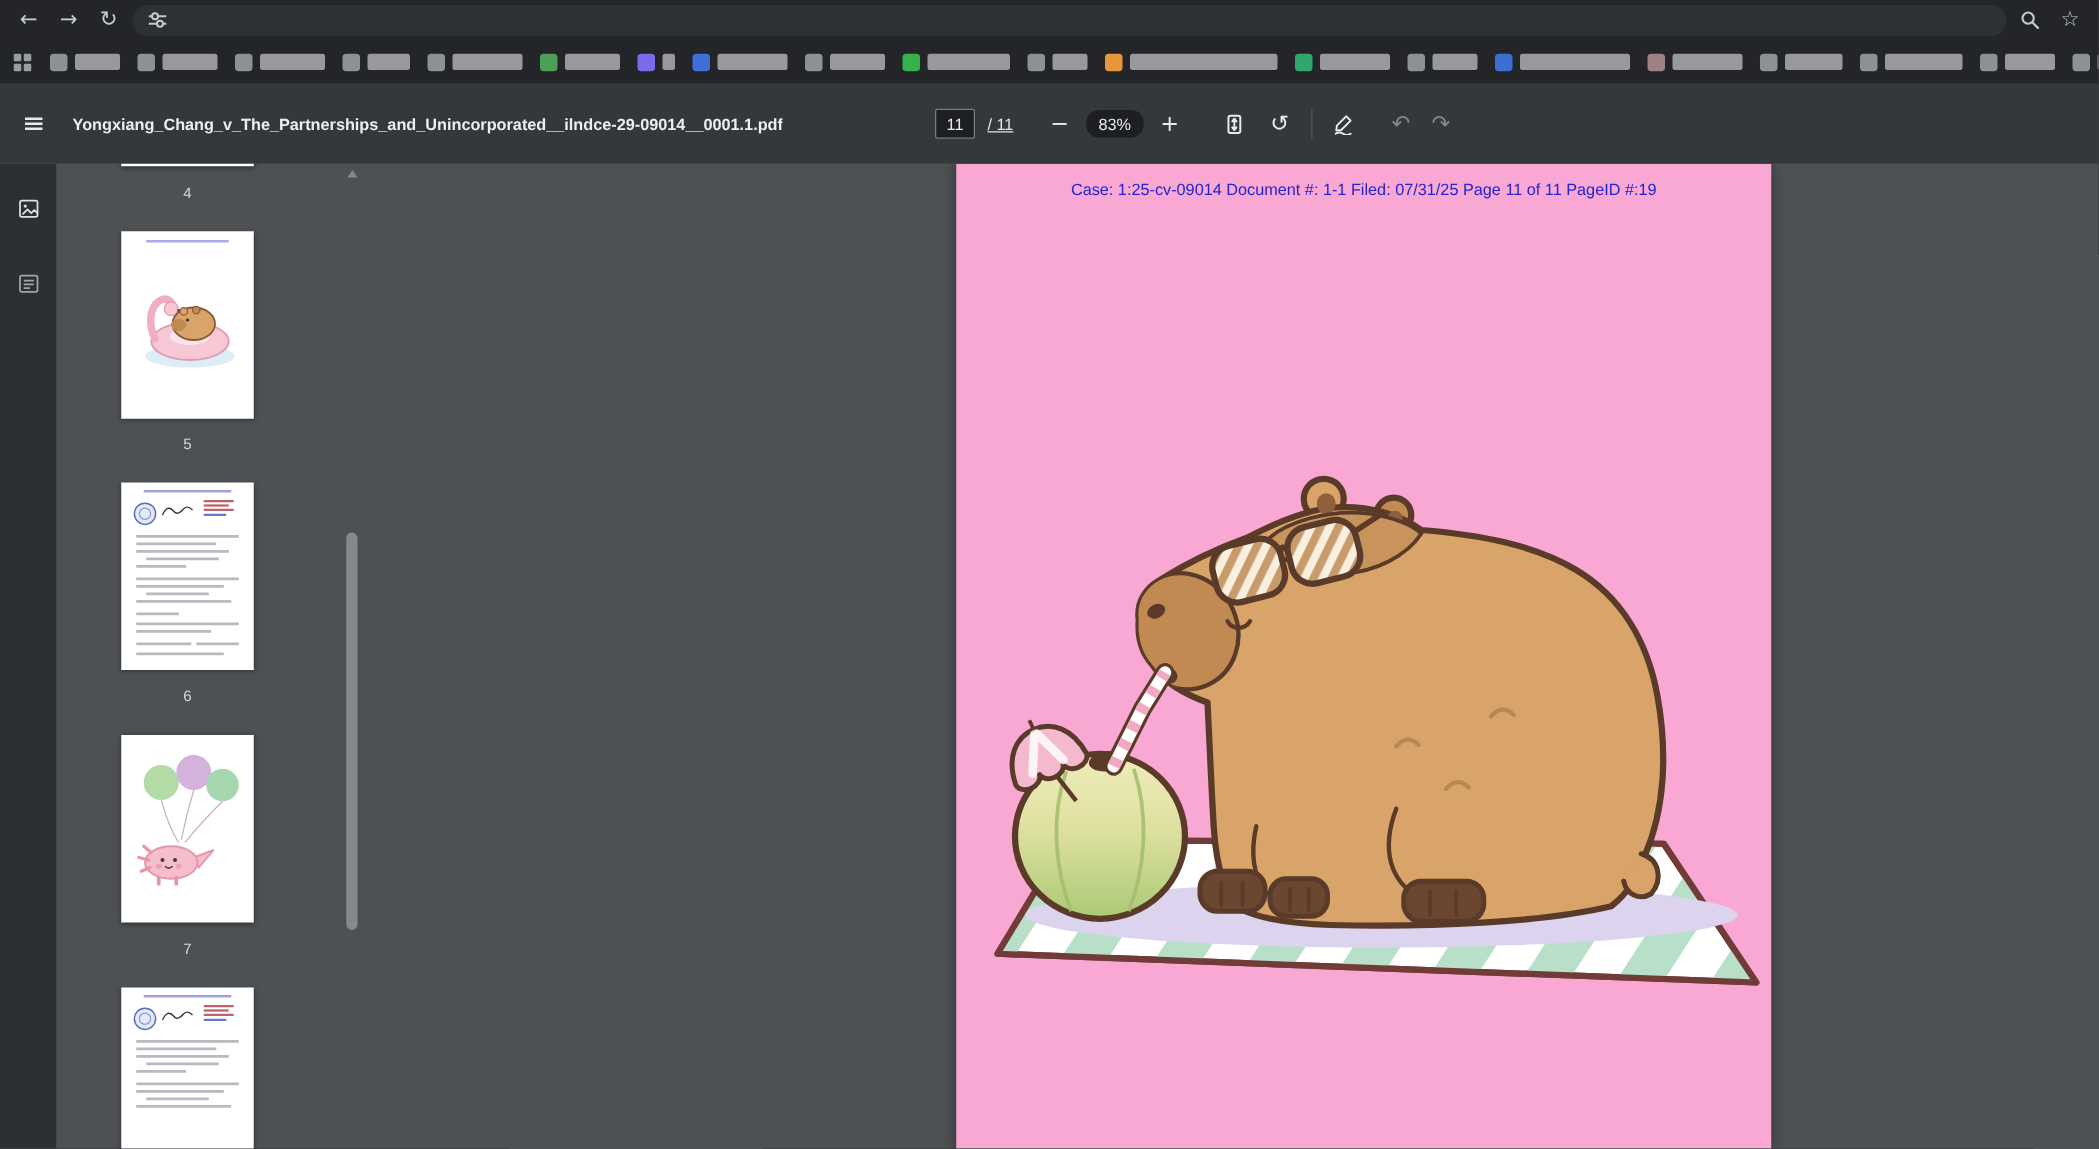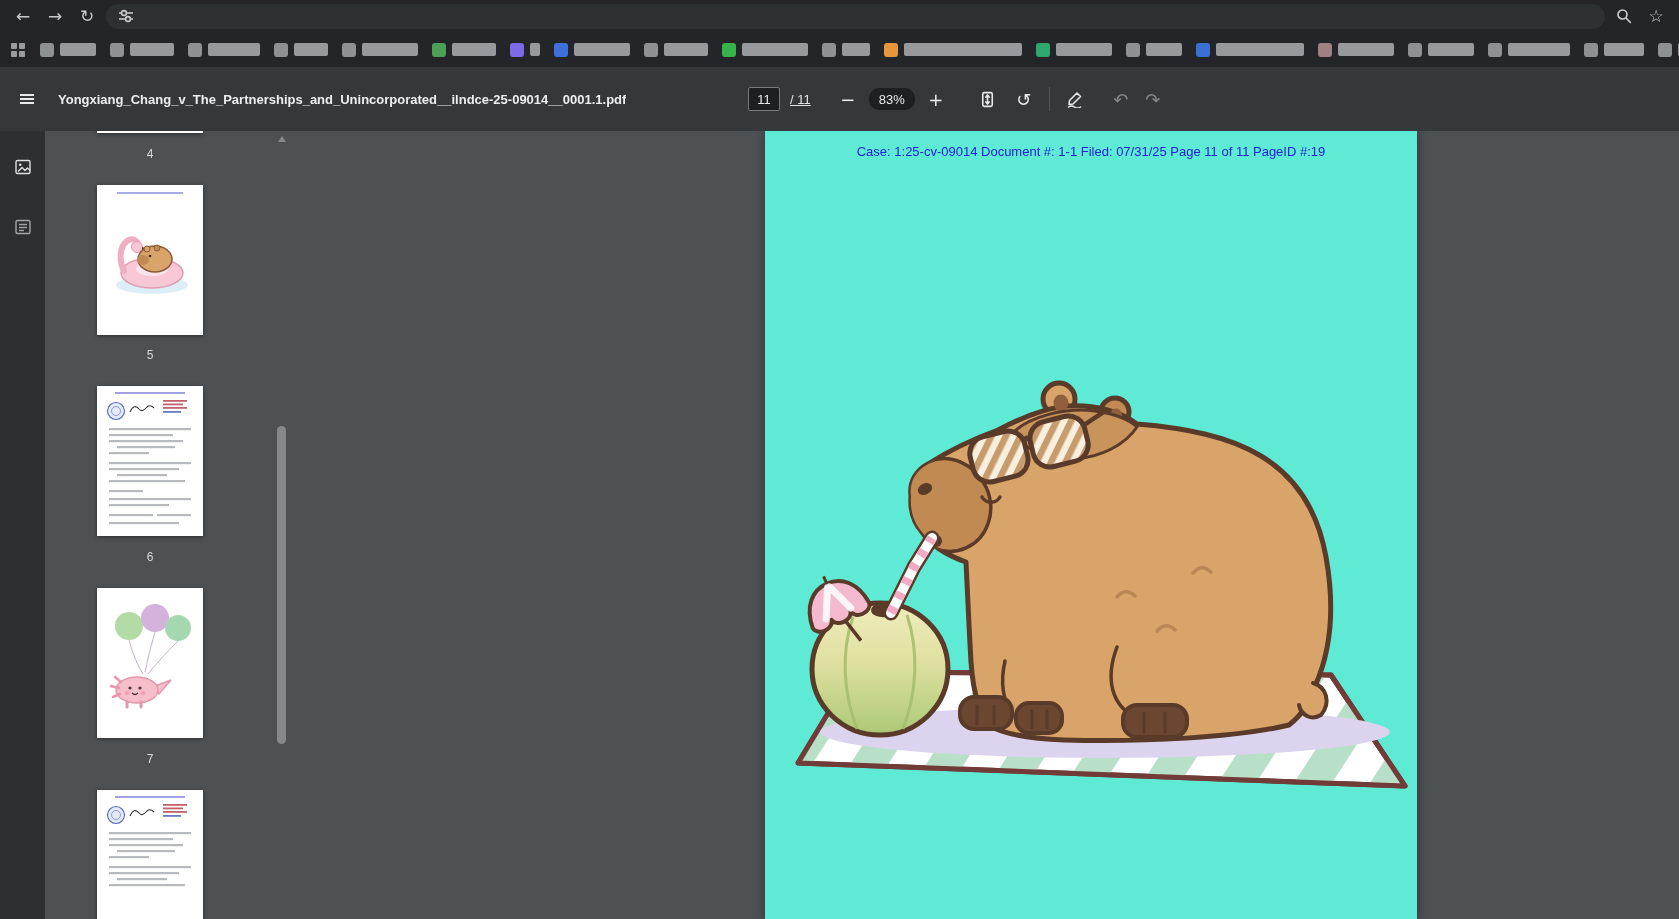--- a/index.html
+++ b/index.html
@@ -40,21 +40,21 @@
   
   .content{position:absolute;top:131px;left:0;right:0;bottom:0;overflow:hidden;background:#4e5154;}
   .side-strip{position:absolute;top:0;left:0;bottom:0;width:45px;background:#2d3033;}
   .strip-icon{position:absolute;left:13px;width:20px;height:20px;display:flex;align-items:center;justify-content:center;}
   .thumb{position:absolute;left:97px;width:106px;height:150px;background:#fff;
     box-shadow:0 1px 4px rgba(0,0,0,.45);}
   .thumb-label{position:absolute;left:97px;width:106px;text-align:center;color:#d6d8da;font-size:12px;}
   .vscroll-thumb{position:absolute;left:277px;width:9px;border-radius:4.5px;background:#86898c;}
   .vscroll-arrow{position:absolute;left:278px;top:5px;width:0;height:0;
     border-left:4px solid transparent;border-right:4px solid transparent;border-bottom:6px solid #86898c;}
-  .pdf-page{position:absolute;left:765px;top:0;width:652px;height:788px;background:#5eead4;
+  .pdf-page{position:absolute;left:765px;top:0;width:652px;height:788px;background:#f9a8d4;
     box-shadow:0 0 10px rgba(0,0,0,.4);}
   .page-header{position:absolute;top:13px;left:0;right:0;text-align:center;font-size:13px;color:#2323cf;}
   .illustration{position:absolute;top:0;left:0;}
 </style>
 </head>
 <body>
 
 <div class="screen">
 
   <div class="browser-top">
@@ -190,21 +190,21 @@
       <span style="display:flex;">
         <svg width="18" height="18" viewBox="0 0 18 18">
             <g stroke="#e8eaed" stroke-width="2">
               <line x1="2" y1="5" x2="16" y2="5"></line>
               <line x1="2" y1="9" x2="16" y2="9"></line>
               <line x1="2" y1="13" x2="16" y2="13"></line>
             </g>
           </svg>
       </span>
     </div>
-    <div class="pdf-title">Yongxiang_Chang_v_The_Partnerships_and_Unincorporated__ilndce-25-09014__0001.1.pdf</div>
+    <div class="pdf-title">Yongxiang_Chang_v_The_Partnerships_and_Unincorporated__ilndce-29-09014__0001.1.pdf</div>
 
     <div class="page-controls">
       <div class="page-box">11</div>
       <div class="page-total">/ 11</div>
       <div class="tb-btn mL24">
           <span>−</span>
         </div>
       <div class="zoom-box mL8">83%</div>
       <div class="tb-btn mL8">
           <span>+</span>

